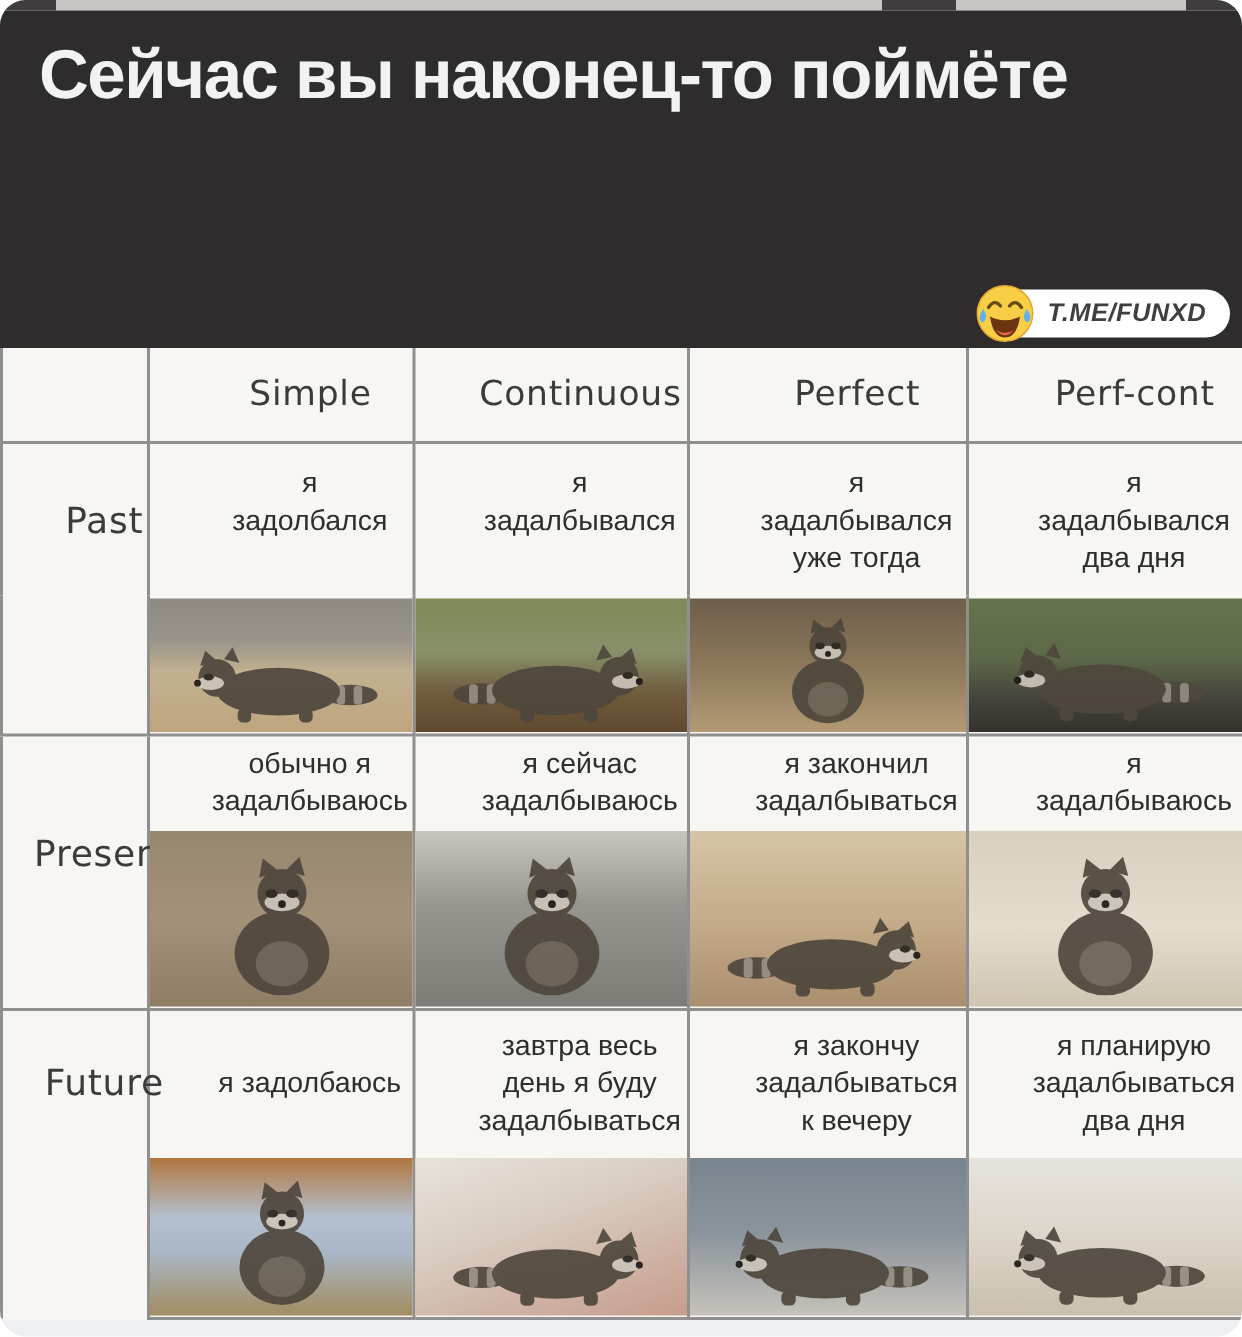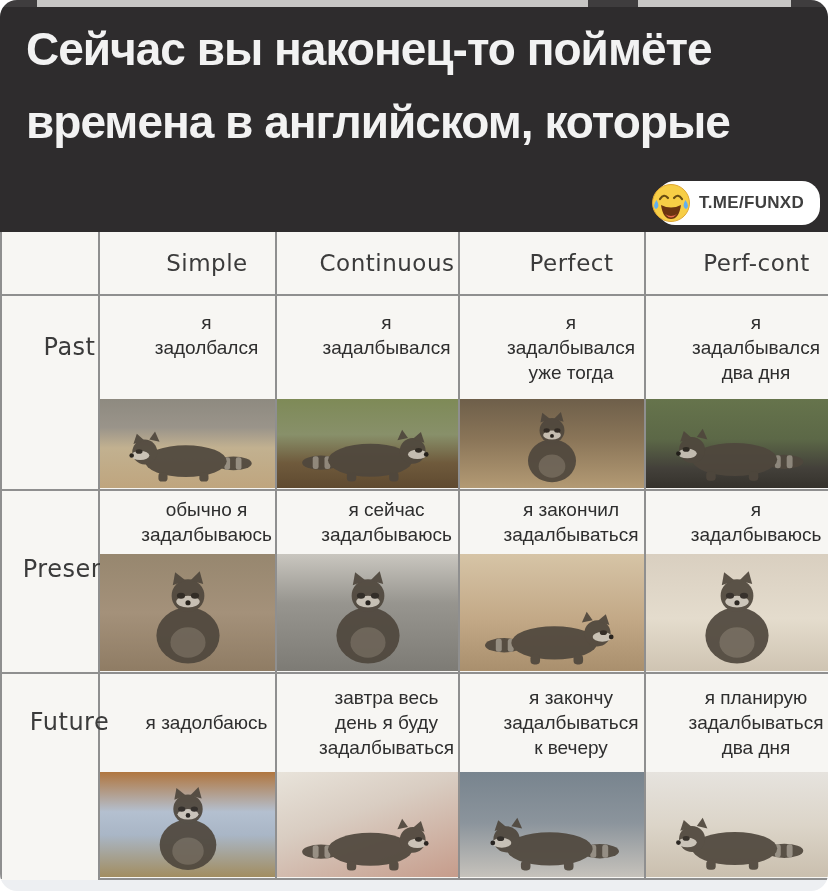--- a/index.html
+++ b/index.html
@@ -9,22 +9,22 @@
   .top-strip{height:7px;background:linear-gradient(90deg,
     #3f3d3e 0 4.5%, #c7c6c4 4.5% 71%, #3f3d3e 71% 77%,
     #c7c6c4 77% 95.5%, #3f3d3e 95.5% 100%);}
 
   
   .banner{position:relative;height:225px;background:var(--banner-bg,#2e2c2d);
     box-sizing:border-box;padding:6px 0 0 26px;}
   .banner-line{font-family:"Liberation Sans",sans-serif;font-weight:bold;
     font-size:46px;line-height:73px;color:var(--banner-text,#f2f2f2);
     letter-spacing:-1px;white-space:nowrap;}
-  .badge{position:absolute;right:8px;bottom:7px;height:44px;background:var(--badge-bg,#ffffff);
-    border-radius:18px;display:flex;align-items:center;padding:0 16px 0 42px;}
+  .badge{position:absolute;right:8px;bottom:7px;height:32px;background:var(--badge-bg,#ffffff);
+    border-radius:18px;display:flex;align-items:center;padding:0 16px 0 42px;font-style:italic;}
   .badge-label{font-weight:bold;font-size:17px;color:var(--badge-text,#3f3f3f);letter-spacing:.3px;}
   .emoji{position:absolute;left:-6px;top:50%;transform:translateY(-50%);width:40px;height:40px;}
   .emoji svg{width:40px;height:40px;display:block;}
 
   
   table.tenses{border-collapse:collapse;table-layout:fixed;width:828px;
     background:var(--table-bg,#f7f6f3);}
   table.tenses td{border:2px solid var(--grid-line,#8f8f8f);box-sizing:border-box;padding-left:40px;}
   tr.r-head td{border-top:none;height:63px;}
   tr.text-row td{border-bottom:none;}
@@ -98,21 +98,20 @@
     <circle cx="40" cy="28" r="2.2" fill="#1e1a16"></circle>
   </symbol>
 </svg>
 
 <div class="page">
 
   <div class="top-strip"></div>
 
   <header class="banner">
     <div class="banner-line">Сейчас вы наконец-то поймёте</div>
-    <div class="banner-line">времена в английском, которые</div>
     <div class="badge">
       <span class="emoji">
         <svg viewBox="0 0 40 40">
           <circle cx="20" cy="20" r="18.5" fill="#f7ce46" stroke="#e0a733" stroke-width="1"></circle>
           <path d="M9 16 Q13 10 17 15" stroke="#684d12" stroke-width="2.2" fill="none" stroke-linecap="round"></path>
           <path d="M23 15 Q27 10 31 16" stroke="#684d12" stroke-width="2.2" fill="none" stroke-linecap="round"></path>
           <path d="M10 22 Q20 27 30 22 Q28 36 20 36 Q12 36 10 22 Z" fill="#6b3410"></path>
           <path d="M14 31 Q20 35 26 31 Q20 38 14 31 Z" fill="#e8694f"></path>
           <path d="M5.5 17 q-4.5 6.5 -0.5 9 q4.5 -2.5 0.5 -9 Z" fill="#62b0ee"></path>
           <path d="M34.5 17 q4.5 6.5 0.5 9 q-4.5 -2.5 -0.5 -9 Z" fill="#62b0ee"></path>

